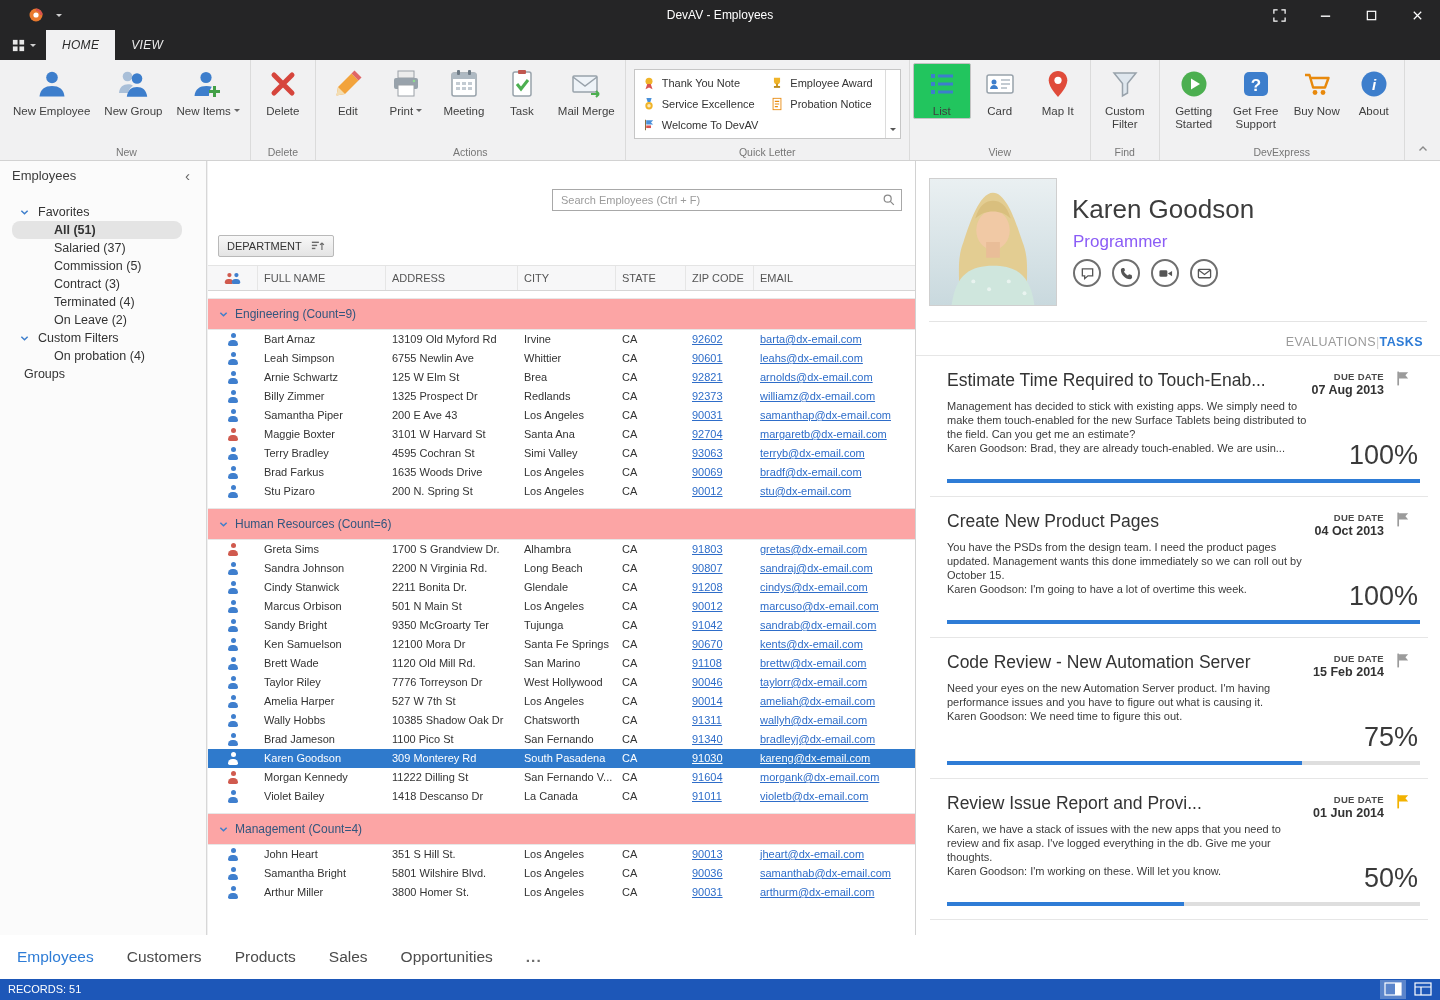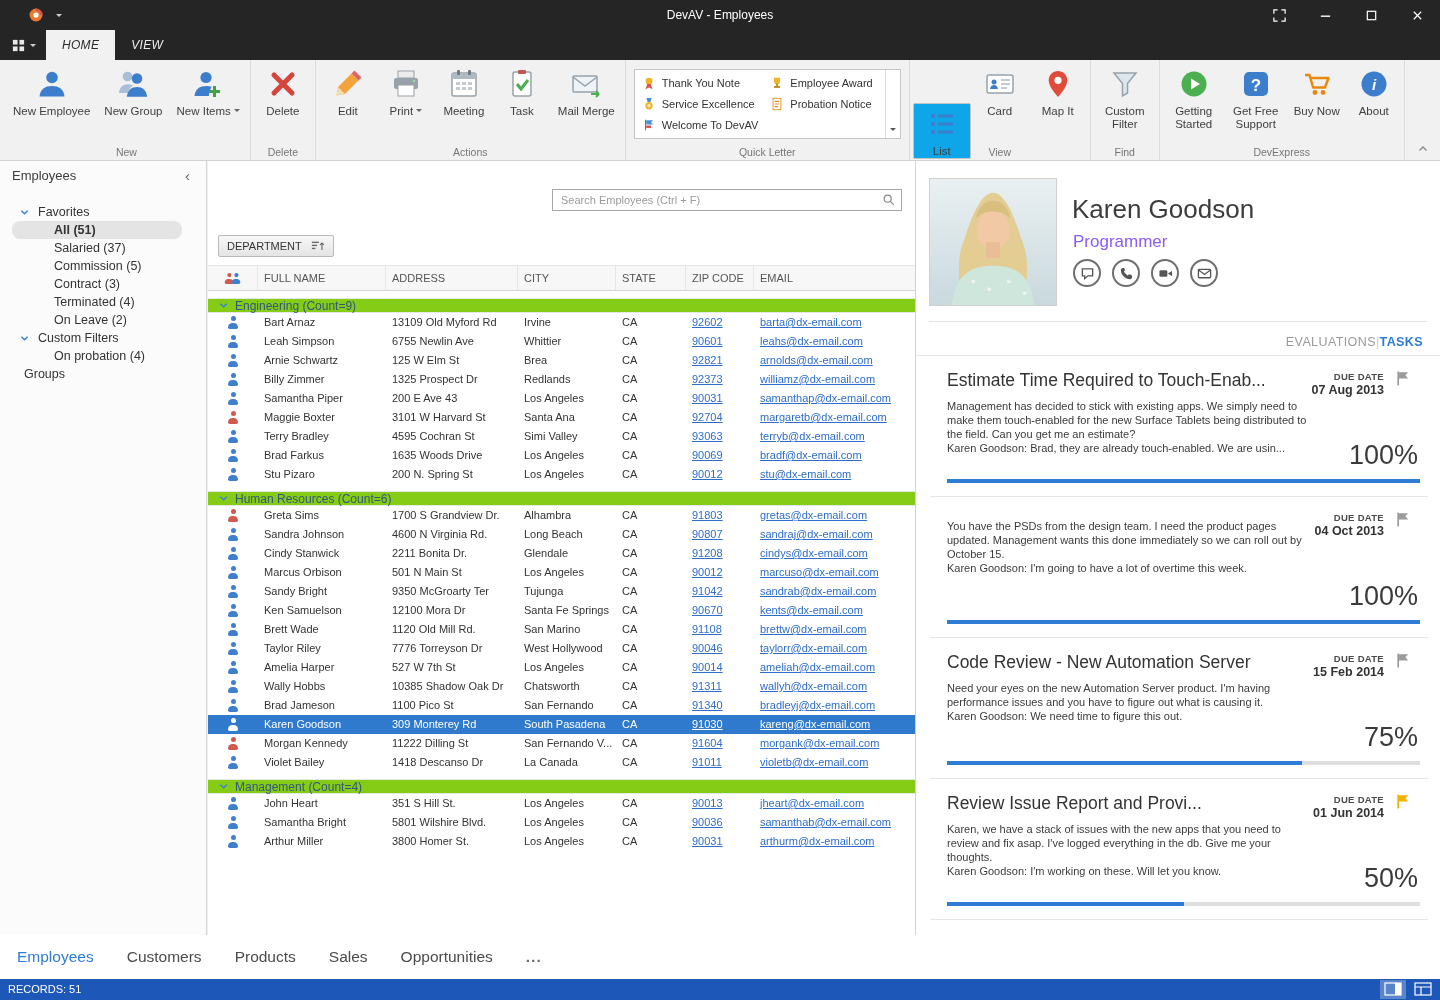--- a/index.html
+++ b/index.html
@@ -20,21 +20,21 @@
   .rtab.active{background:#f1f1f2;color:#2b2b2b;}
 
   
   .ribbon{position:absolute;top:60px;left:0;width:100%;height:101px;background:#f1f1f2;border-bottom:1px solid #d2d2d2;display:flex;align-items:stretch;padding-left:3px;}
   .rgroup{position:relative;border-right:1px solid #dbdbdb;padding:3px 3px 15px;display:flex;align-items:flex-start;}
   .rcaption{position:absolute;bottom:2px;left:0;right:0;text-align:center;font-size:10.5px;color:#767676;}
   .rbtn{min-width:58px;padding:5px 7px 0;display:flex;flex-direction:column;align-items:center;text-align:center;font-size:11.5px;color:#3f3f3f;line-height:13px;}
   .rbtn svg.big{width:32px;height:32px;margin-bottom:5px;flex:none;}
   .rbtn .lblrow{display:flex;align-items:center;gap:3px;}
   .rbtn .caret{border-top-color:#666;margin-top:1px;}
-  .rbtn.checked{background:#0ea5e9;border:1px solid #c3c3c3;border-radius:2px;padding:4px 6px 0;margin-top:40px;}
+  .rbtn.checked{background:#22c55e;border:1px solid #c3c3c3;border-radius:2px;padding:4px 6px 0;}
   .rbtn.narrow{min-width:54px;max-width:62px;}
   .qgal{margin:6px 5px;background:#fff;border:1px solid #c6c6c6;display:flex;height:70px;}
   .qitems{display:grid;grid-template-rows:repeat(3,1fr);grid-auto-flow:column;padding:2px 0 2px 7px;}
   .qitem{display:flex;align-items:center;gap:6px;font-size:11px;color:#333;padding-right:12px;white-space:nowrap;}
   .qitem svg{width:14px;height:14px;flex:none;}
   .qstrip{width:15px;border-left:1px solid #dcdcdc;display:flex;flex-direction:column;justify-content:flex-end;align-items:center;padding-bottom:4px;}
   .qstrip .caret{border-top-color:#555;margin:0;}
   .ribbon-collapse{position:absolute;right:12px;bottom:3px;}
 
   
@@ -60,21 +60,21 @@
   input.search{width:100%;height:100%;border:1px solid #a8a8a8;padding:0 24px 0 8px;font-size:11px;color:#555;font-family:inherit;background:#fff;}
   input.search::placeholder{color:#9b9b9b;}
   .searchwrap svg{position:absolute;right:6px;top:4px;width:14px;height:14px;}
   .chip{position:absolute;left:10px;top:74px;height:22px;background:linear-gradient(#f8f8f8,#e4e4e4);border:1px solid #b9b9b9;border-radius:2px;display:flex;align-items:center;gap:9px;padding:0 8px;font-size:11px;color:#333;}
   .chip svg{width:14px;height:12px;}
   .ghead{position:absolute;top:104px;left:0;right:0;height:26px;background:#f7f7f8;border-top:1px solid #e4e4e4;border-bottom:1px solid #d6d6d6;display:flex;}
   .hc{line-height:24px;font-size:11px;color:#555;padding-left:6px;border-right:1px solid #e6e6e6;overflow:hidden;white-space:nowrap;}
   .hc.h0{width:50px;display:flex;align-items:center;justify-content:center;padding:0;}
   .h1{width:128px;}.h2{width:132px;}.h3{width:98px;}.h4{width:70px;}.h5{width:68px;}.h6{flex:1;border-right:none;}
   .grows{position:absolute;top:130px;left:0;right:0;bottom:0;overflow:hidden;}
-  .g-row.r-group{height:15px;margin-top:7px;background:#84cc16;border-top:1px solid #e7e7e7;border-bottom:1px solid #e7e7e7;}
+  .g-row.r-group{height:32px;margin-top:7px;background:#fca5a5;border-top:1px solid #e7e7e7;border-bottom:1px solid #e7e7e7;}
   .grp{display:flex;align-items:center;gap:7px;padding-left:11px;height:100%;font-size:12px;color:#33567e;}
   .gchev{width:9px;height:9px;flex:none;}
   .g-row.r-data{height:19px;display:flex;}
   .cells{display:flex;width:100%;}
   .c{line-height:19px;font-size:11px;color:#333;padding-left:6px;white-space:nowrap;overflow:hidden;}
   .c0{width:50px;display:flex;align-items:center;justify-content:center;padding:0;}
   .c1{width:128px;}.c2{width:132px;}.c3{width:98px;}.c4{width:70px;}.c5{width:68px;}.c6{flex:1;}
   .link{color:#2e6dc9;text-decoration:underline;cursor:pointer;}
   .g-row.selected{background:#2f7acc;}
   .g-row.selected .c{color:#fff;}
@@ -716,21 +716,21 @@
           </div>
         </div>
 
         <div class="g-row r-data">
 
           <div class="cells">
             <span class="c c0">
               <span class="picon blue"></span>
             </span>
             <span class="c c1">Sandra Johnson</span>
-            <span class="c c2">4600 N Virginia Rd.</span>
+            <span class="c c2">2200 N Virginia Rd.</span>
             <span class="c c3">Long Beach</span>
             <span class="c c4">CA</span>
             <span class="c c5"><a class="link">90807</a></span>
             <span class="c c6"><a class="link">sandraj@dx-email.com</a></span>
           </div>
         </div>
 
         <div class="g-row r-data">
 
           <div class="cells">
@@ -1040,20 +1040,21 @@
             <div>Management has decided to stick with existing apps. We simply need to make them touch-enabled for the new Surface Tablets being distributed to the field. Can you get me an estimate?</div>
             <div>Karen Goodson: Brad, they are already touch-enabled. We are usin...</div>
           </div>
           <div class="t-pct">100%</div>
           <div class="t-bar">
             <div class="t-fill" style="width: 100%;"></div>
           </div>
         </div>
 
         <div class="task">
+          <div class="t-title">Create New Product Pages</div>
           <div class="t-due">
             <div class="t-duelabel">DUE DATE</div>
             <div class="t-date">04 Oct 2013</div>
           </div>
           <svg class="t-flag gray" viewBox="0 0 16 16">
             <path d="M3 1.5v13" stroke="currentColor" stroke-width="1.6"></path>
             <path d="M3.8 2h8.6l-2.6 3 2.6 3H3.8z" fill="currentColor"></path>
           </svg>
           <div class="t-body">
             <div>You have the PSDs from the design team. I need the product pages updated. Management wants this done immediately so we can roll out by October 15.</div>

